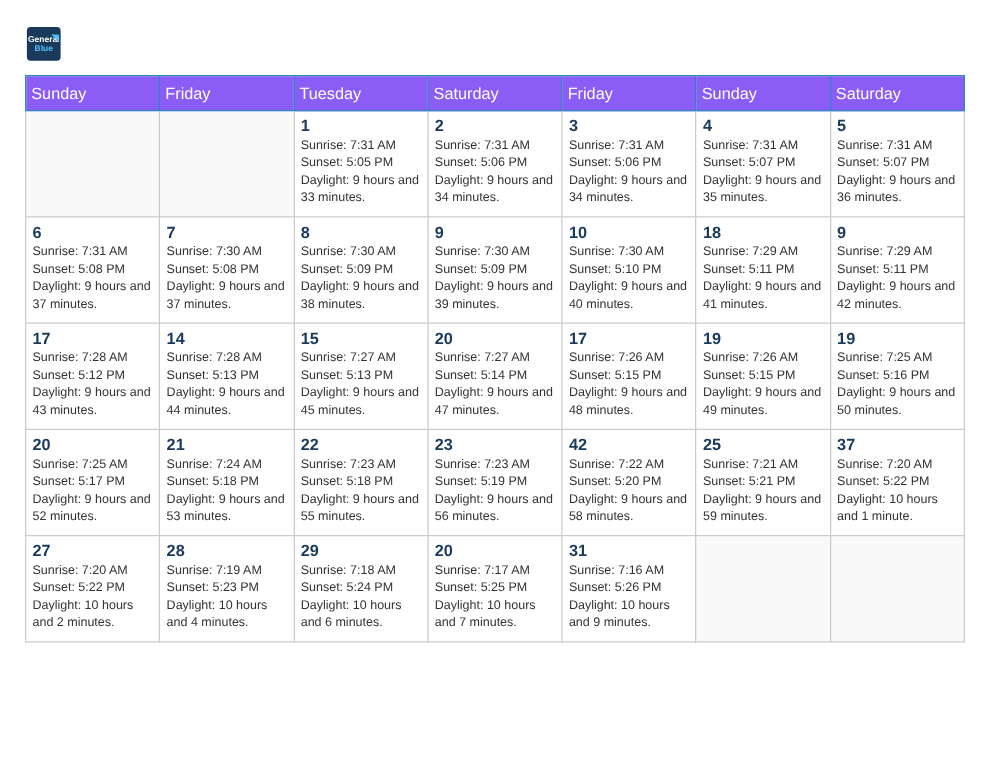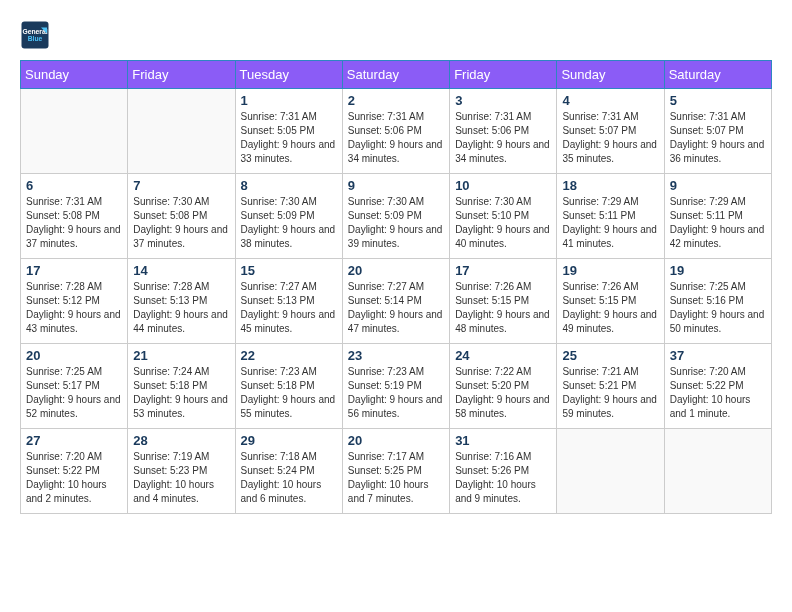--- a/index.html
+++ b/index.html
@@ -204,21 +204,21 @@
         </td>
         <td>
           <div class="day-number">22</div>
           <div class="day-info">Sunrise: 7:23 AM<br>Sunset: 5:18 PM<br>Daylight: 9 hours and 55 minutes.</div>
         </td>
         <td>
           <div class="day-number">23</div>
           <div class="day-info">Sunrise: 7:23 AM<br>Sunset: 5:19 PM<br>Daylight: 9 hours and 56 minutes.</div>
         </td>
         <td>
-          <div class="day-number">24</div>
+          <div class="day-number">42</div>
           <div class="day-info">Sunrise: 7:22 AM<br>Sunset: 5:20 PM<br>Daylight: 9 hours and 58 minutes.</div>
         </td>
         <td>
           <div class="day-number">25</div>
           <div class="day-info">Sunrise: 7:21 AM<br>Sunset: 5:21 PM<br>Daylight: 9 hours and 59 minutes.</div>
         </td>
         <td>
           <div class="day-number">37</div>
           <div class="day-info">Sunrise: 7:20 AM<br>Sunset: 5:22 PM<br>Daylight: 10 hours and 1 minute.</div>
         </td>

